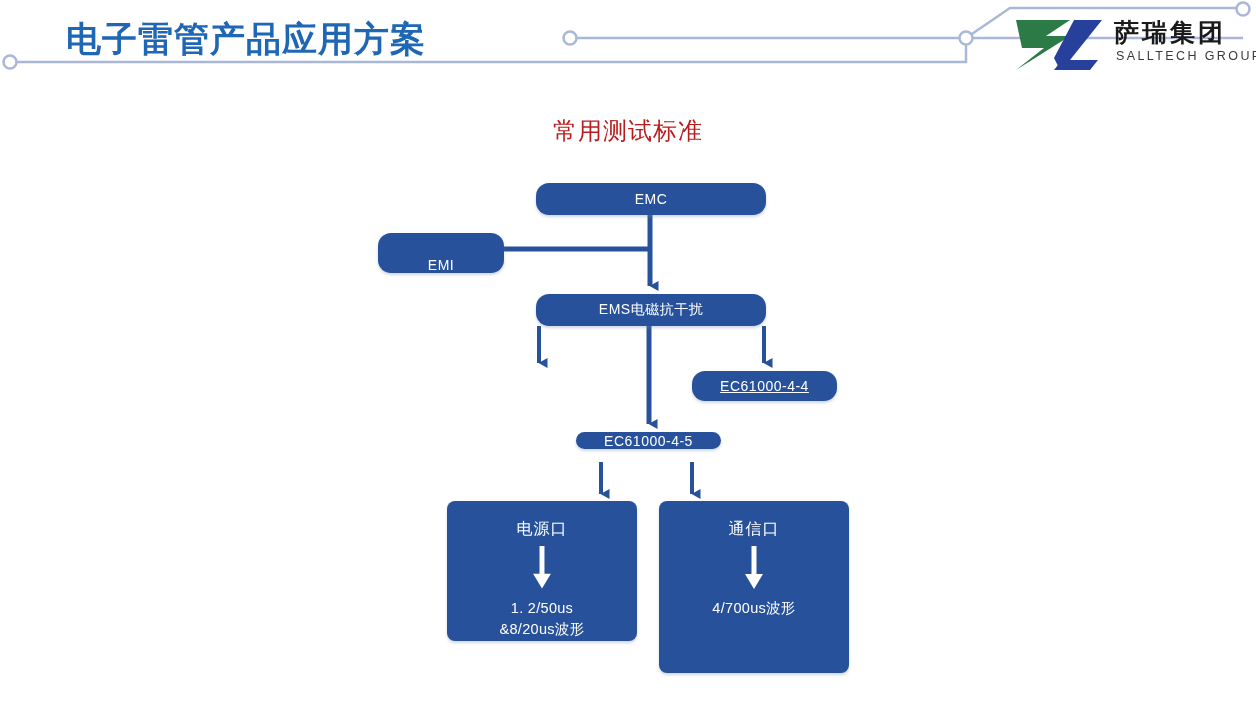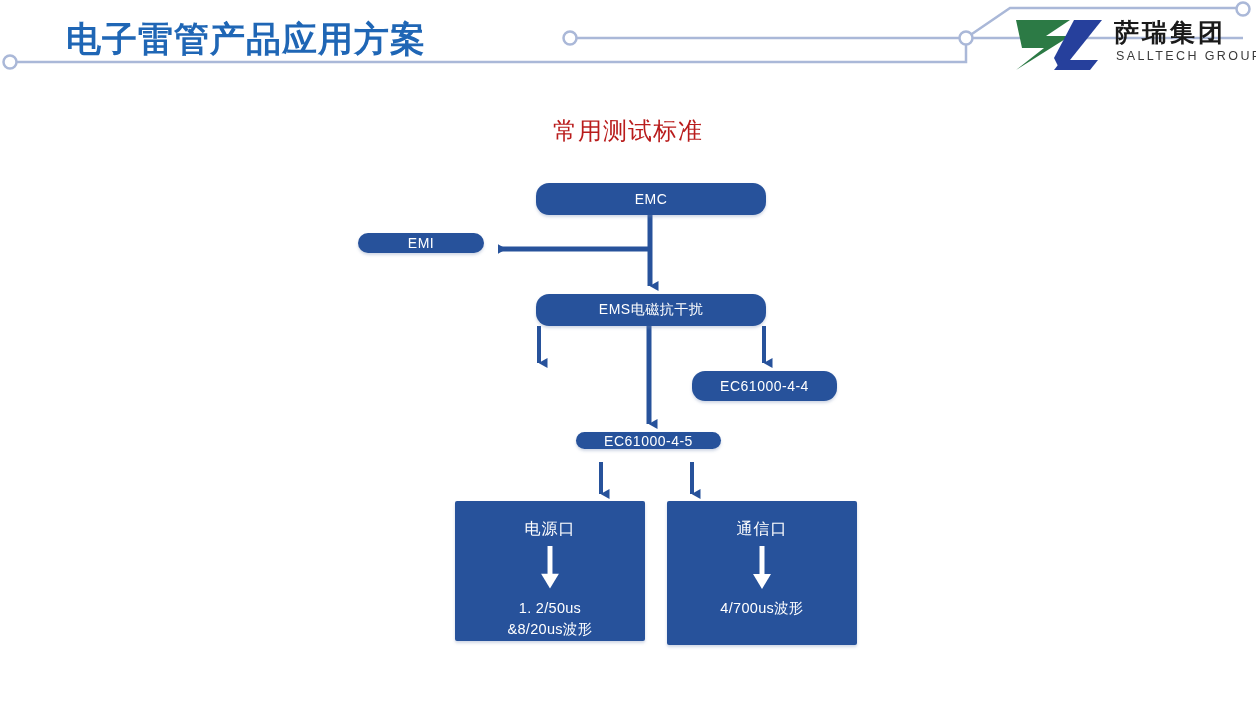--- a/index.html
+++ b/index.html
@@ -109,49 +109,48 @@
     justify-content: center;
     text-align: center;
     box-shadow: 0 2px 3px rgba(120,140,180,0.35);
   }
   .node.pill {
     border-radius: 13px;
     font-size: 14px;
     letter-spacing: 0.5px;
   }
   .node.big {
-    border-radius: 2px;
+    border-radius: 8px;
     flex-direction: column;
     justify-content: flex-start;
     padding-top: 18px;
-    margin-left: 8px;
   }
   .node.big .nd-head {
     font-size: 16px;
     letter-spacing: 1px;
   }
   .node.big .nd-arrow {
     margin-top: 6px;
     margin-bottom: 8px;
     line-height: 1;
   }
   .node.big .nd-body {
     font-size: 14.5px;
     line-height: 1.5;
     letter-spacing: 0.3px;
   }
 
   #node-emc   { left: 536px; top: 183px;  width: 230px; height: 32px; }
-  #node-emi   { left: 358px; top: 233px;  width: 126px; height: 20px; }
+  #node-emi   { left: 378px; top: 233px;  width: 126px; height: 40px; align-items: flex-end; }
   #node-ems   { left: 536px; top: 294px;  width: 230px; height: 32px; }
   #node-422   { left: 468px; top: 371px;  width: 145px; height: 30px; }
-  #node-424   { left: 692px; top: 371px;  width: 145px; height: 30px; }
+  #node-424   { left: 692px; top: 371px;  width: 145px; height: 30px; text-decoration: underline; }
   #node-425   { left: 576px; top: 432px;  width: 145px; height: 17px; }
   #node-power { left: 447px; top: 501px;  width: 190px; height: 140px; }
-  #node-comm  { left: 659px; top: 501px;  width: 190px; height: 144px; text-align: right; }
+  #node-comm  { left: 659px; top: 501px;  width: 190px; height: 172px; text-align: right; }
 </style>
 </head>
 <body>
 
 <div id="header">
 
   <svg id="header-deco" viewBox="0 0 1256 92" width="1256" height="92">
 
     <path d="M 10 62 L 966 62 L 966 38 L 1243 38" fill="none" stroke="#aab8d8" stroke-width="2.5"></path>
 

